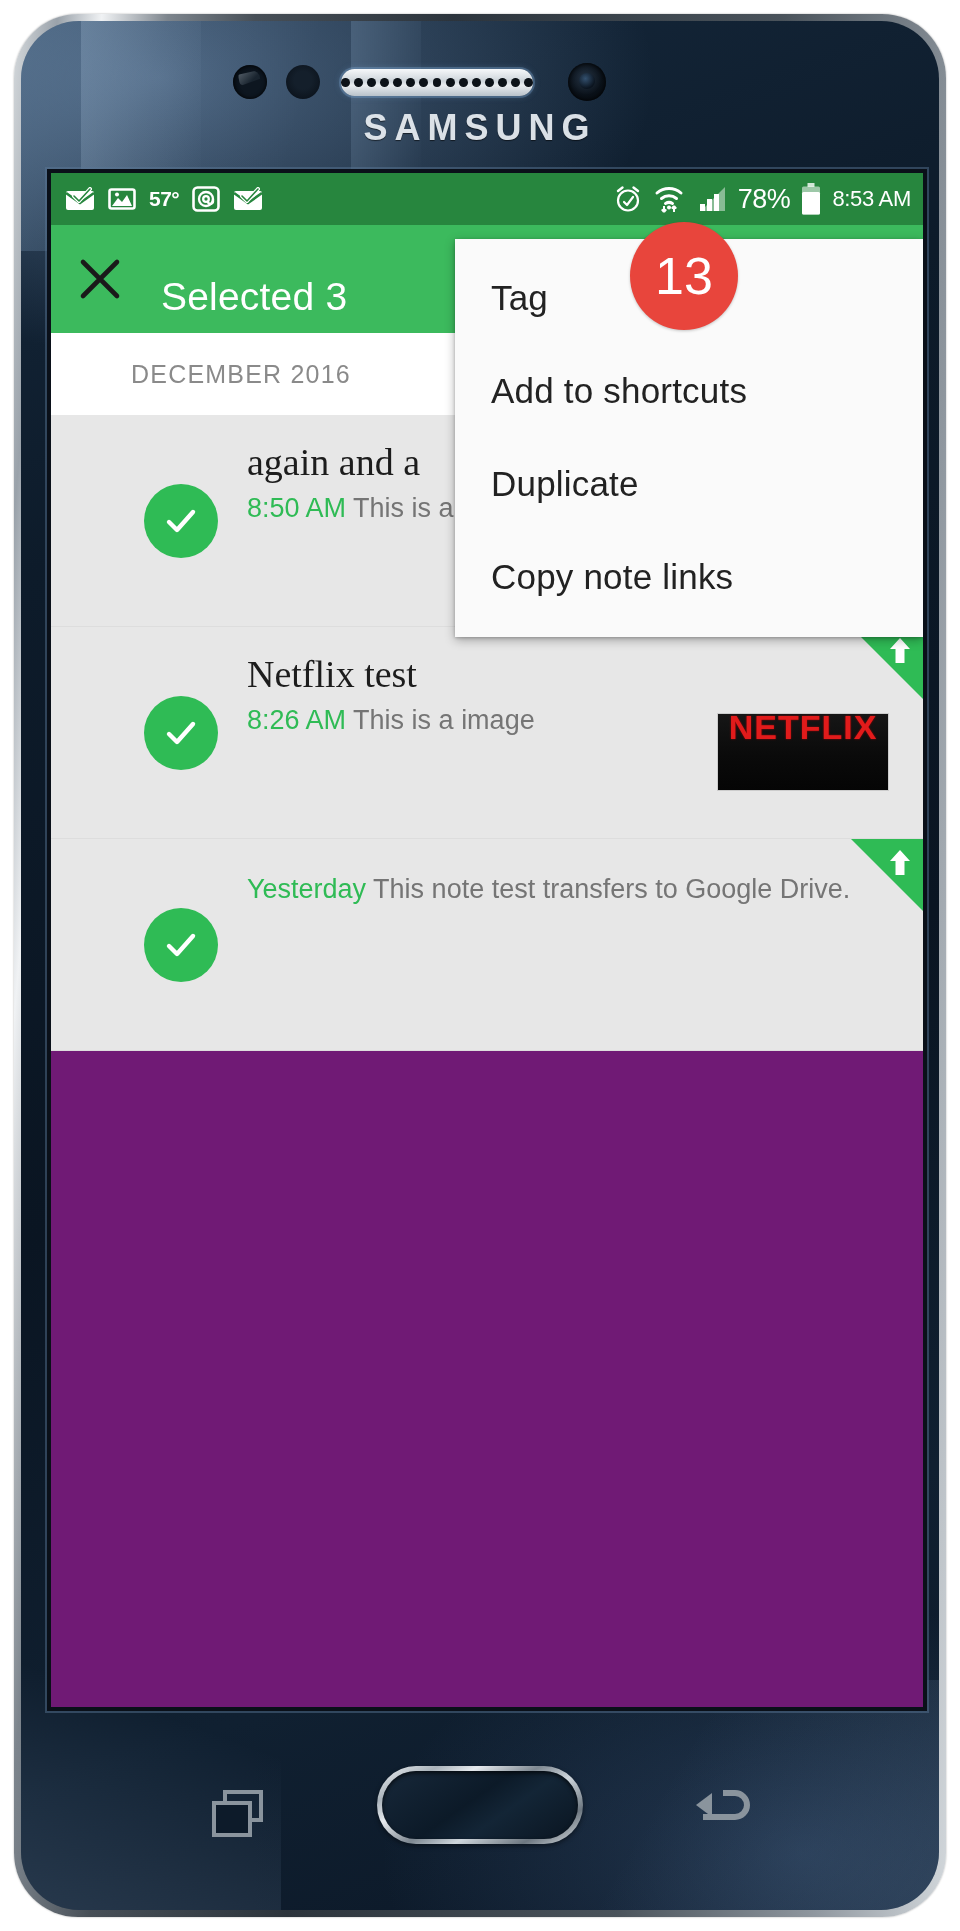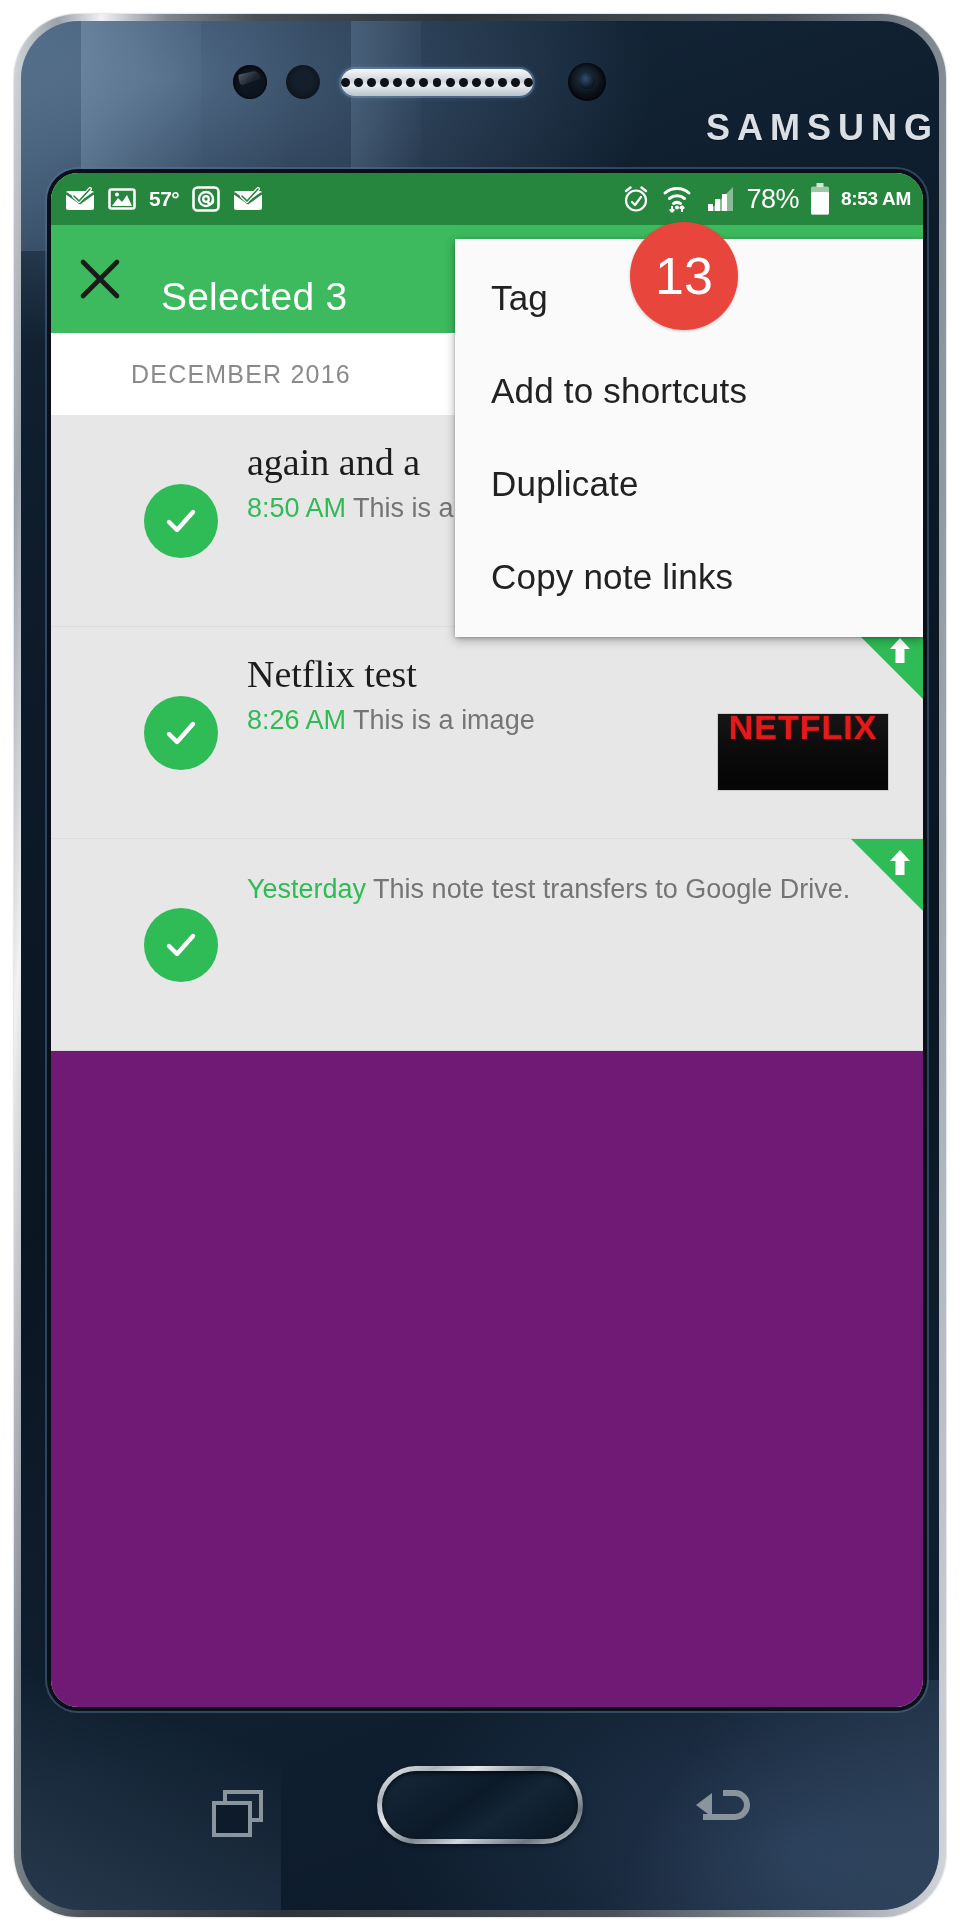--- a/index.html
+++ b/index.html
@@ -94,56 +94,55 @@
     background: radial-gradient(circle at 45% 40%, #253445 0%, #0a1119 55%, #04080d 100%);
     box-shadow: inset 0 0 5px #000;
   }
   #front-camera::after {
     content:""; position:absolute; left:11px; top:10px;
     width:16px; height:16px; border-radius:50%;
     background: radial-gradient(circle at 40% 35%, #33506e 0%, #0b141f 70%);
   }
   #brand-logo {
     position: absolute; left: 0; right: 0; top: 86px;
-    text-align: right;
+    text-align: center;
     color: #e9eef3;
     font-size: 36px;
     font-weight: bold;
     letter-spacing: 7px;
     text-shadow: 0 1px 1px rgba(0,0,0,.6);
     font-family: "Liberation Sans", sans-serif;
     opacity: .93;
   }
 
   
   #screen {
     position: absolute;
     left: 30px; top: 152px;
     width: 872px; height: 1534px;
     background: #eeeeee;
     overflow: hidden;
     box-shadow: 0 0 0 4px #0a1019, 0 0 0 6px rgba(90,120,150,.45);
-    border-radius: 27px;
   }
 
   
   #status-bar {
     position: relative;
     height: 52px;
     background: #27863e;
     display: flex; align-items: center;
     padding: 0 12px 0 14px;
     color: #ffffff;
   }
   #status-left { display: flex; align-items: center; gap: 13px; }
   #status-right { margin-left: auto; display: flex; align-items: center; gap: 11px; }
   .sb-icon { display: block; }
   #temp-text { font-size: 21px; font-weight: bold; letter-spacing: -.5px; }
   #battery-pct { font-size: 27px; letter-spacing: -.5px; }
-  #clock-text { font-size: 19px; letter-spacing: -.3px; font-weight: bold; }
+  #clock-text { font-size: 22px; letter-spacing: -.3px; }
 
   
   #action-bar {
     position: relative;
     height: 108px;
     background: #3cba5d;
     display: flex; align-items: center;
     padding-left: 26px;
     color: #ffffff;
   }

